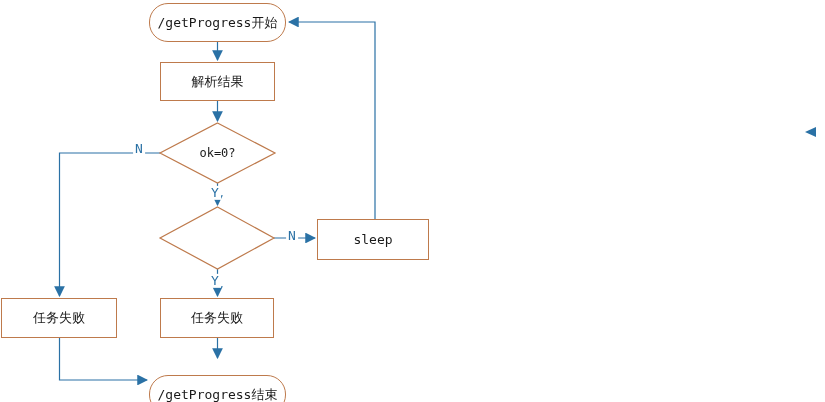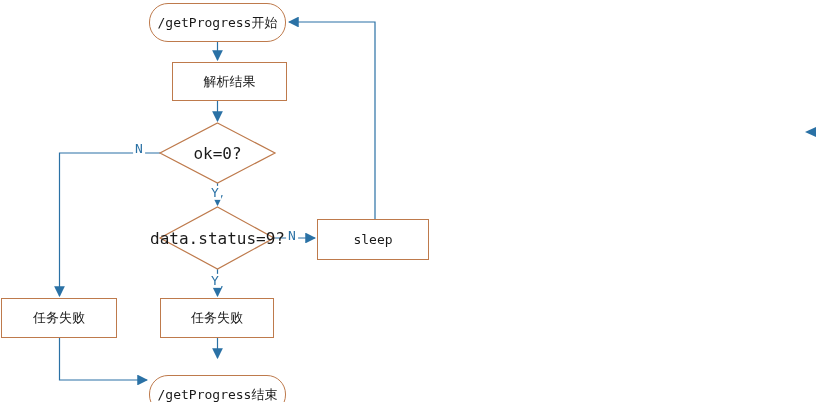--- a/index.html
+++ b/index.html
@@ -43,21 +43,21 @@
     font-size: 13px;
     color: var(--label-text);
     white-space: nowrap;
   }
   .stadium { border-radius: 19px; }
   .diamond-label {
     position: absolute;
     display: flex;
     align-items: center;
     justify-content: center;
-    font-size: 16px;
+    font-size: 12px;
     color: var(--label-text);
     white-space: nowrap;
   }
   .edge-label {
     position: absolute;
     transform: translate(-50%, -50%);
     font-size: 13px;
     color: var(--connector);
     background: #ffffff;
     padding: 0 2px;
@@ -89,27 +89,26 @@
     <polygon class="diamond" points="217.5,123 275,153 217.5,183 160,153"></polygon>
     <polygon class="diamond" points="217.5,207 274,238 217.5,269 160,238"></polygon>
 
     <polygon points="805,132 816,127 816,137" style="fill: var(--connector)"></polygon>
   </svg>
 
   <div class="node stadium" style="left:149px; top:3px; width:137px; height:39px;">
     <span>/getProgress开始</span>
   </div>
 
-  <div class="node" style="left:172px; top:62px; width:115px; height:39px;">
+  <div class="node" style="left:160px; top:62px; width:115px; height:39px;">
     <span>解析结果</span>
   </div>
 
   <div class="diamond-label" style="left:160px; top:123px; width:115px; height:60px;">ok=0?</div>
 
-  <div class="diamond-label" style="left:152px; top:208px; width:131px; height:60px;">data.status=9?</div>
 
   <div class="node" style="left:317px; top:219px; width:112px; height:41px;">
     <span>sleep</span>
   </div>
 
   <div class="node" style="left:1px; top:298px; width:116px; height:40px;align-items:center;">
     <span>任务失败</span>
   </div>
 
   <div class="node" style="left:160px; top:298px; width:114px; height:40px;">

